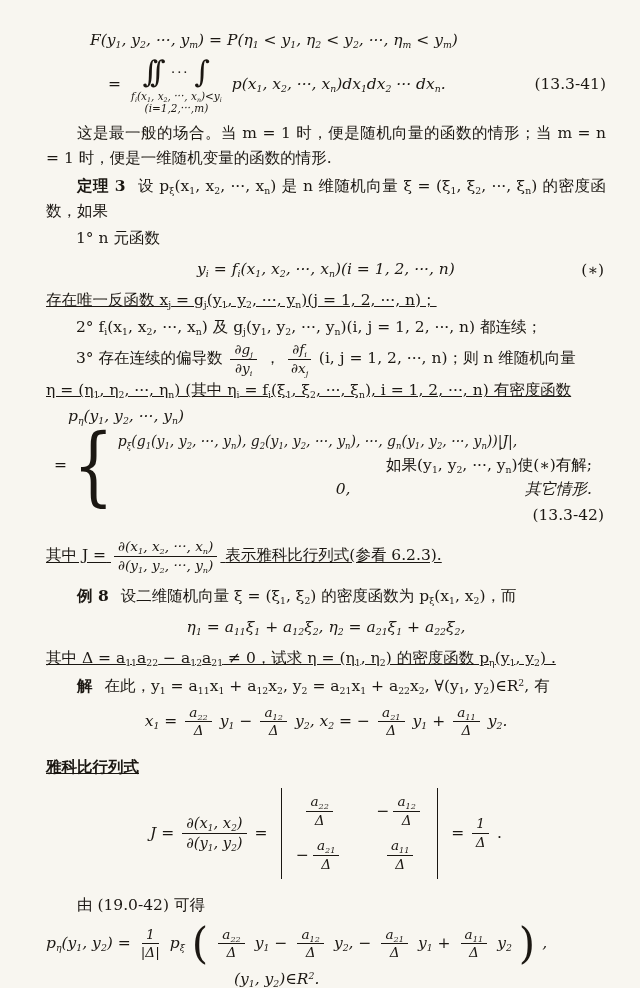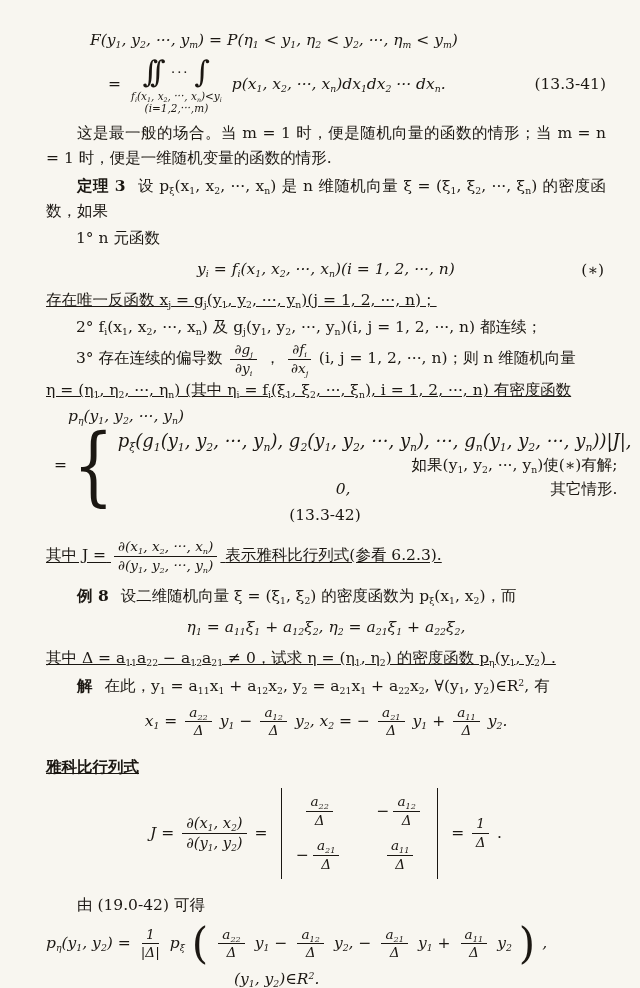--- a/index.html
+++ b/index.html
@@ -58,26 +58,26 @@
 
   
   .eq42-lhs { margin-left:22px; }
   .cases-line { display:flex; align-items:center; margin-left:8px; }
   .brace {
     font-size:64px; line-height:1; font-weight:300;
     transform:scaleY(1.35); transform-origin:center;
     margin:0 4px 0 6px;
   }
   .case-body { flex:1; line-height:24px; }
-  .case-v { white-space:nowrap; font-size:18px; }
+  .case-v { white-space:nowrap; font-size:14px; }
   .case-c { text-align:right; padding-right:14px; }
   .case-row2 { display:flex; }
   .case-zero { margin-left:218px; }
-  .case-other { margin-left:auto; padding-right:14px; }
-  .eqnum-line { text-align:center; padding-right:2px; margin:2px 0 4px; }
+  .case-other { margin-left:auto; padding-right:14px;font-style:italic; }
+  .eqnum-line { text-align:right; padding-right:2px; margin:2px 0 4px; }
 
   
   .det { display:inline-flex; align-items:stretch; margin:0 8px; }
   .det-bar { width:1.4px; background:#1b1712; }
   .det-grid {
     display:grid; grid-template-columns:auto auto;
     column-gap:34px; row-gap:10px;
     padding:6px 14px; justify-items:center; align-items:center;
   }
   .cell { display:flex; align-items:center; }

